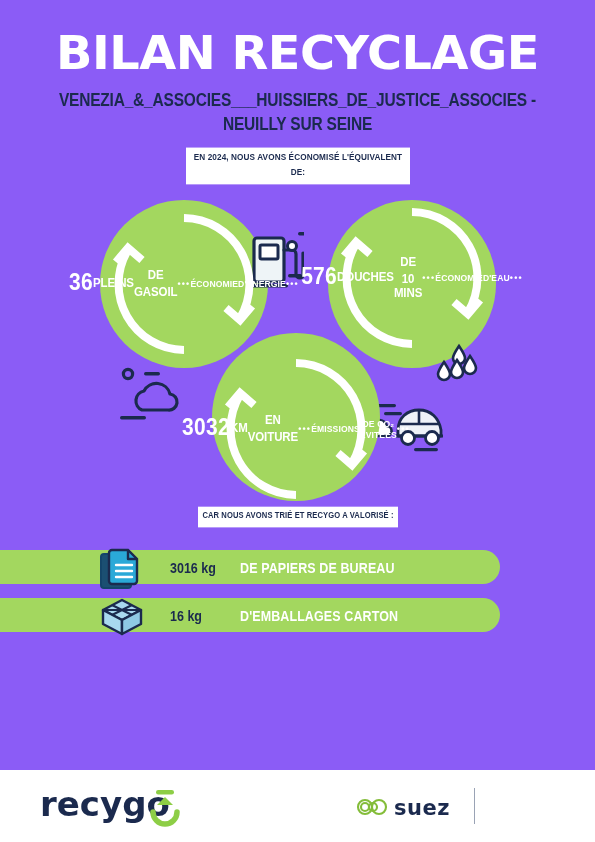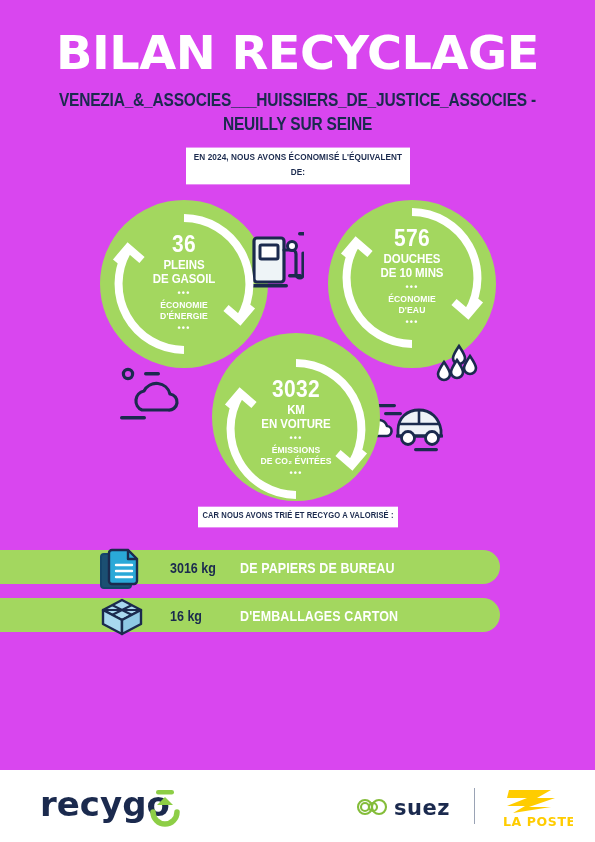--- a/index.html
+++ b/index.html
@@ -5,21 +5,21 @@
   html,body{margin:0;padding:0;}
   body{
     width:595px;height:842px;
     background:#ffffff;
     font-family:"Liberation Sans", sans-serif;
     overflow:hidden;
     position:relative;
   }
   .poster{
     position:absolute;left:0;top:0;width:595px;height:836px;
-    background:#d946ef;
+    background:#8b5cf6;
     overflow:hidden;
   }
   
   .title{
     position:absolute;left:0;top:30px;width:595px;
     text-align:center;
     font-family:"DejaVu Sans", sans-serif;
     font-weight:bold;
     font-size:46px;
     letter-spacing:-0.5px;
@@ -68,21 +68,21 @@
   #blob-center{left:212px;top:333px;width:168px;height:168px;}
 
   .stat{position:absolute;width:168px;height:168px;}
   #stat-left{left:100px;top:200px;}
   #stat-right{left:328px;top:194px;}
   #stat-center{left:212px;top:345px;}
 
   .stat svg{position:absolute;left:0;top:0;}
   .stat .txt{
     position:absolute;left:0;top:0;width:168px;height:168px;
-    display:flex;flex-direction:column;align-items:center;justify-content:center;
+    display:flex;flex-direction:row;align-items:center;justify-content:center;
     color:#ffffff;text-align:center;text-transform:uppercase;
     font-family:"Liberation Sans", sans-serif;font-weight:bold;
   }
   .stat .big{font-size:21px;line-height:1.05;letter-spacing:0.3px;transform:scaleY(1.15);margin-bottom:4px;}
   .stat .mid{font-size:11.5px;line-height:1.18;letter-spacing:-0.1px;transform:scaleY(1.15);}
   .stat .dots{font-size:9px;line-height:1;letter-spacing:1.2px;margin:3px 0 2px 0;}
   .stat .small{font-size:8.6px;line-height:1.22;letter-spacing:0.1px;transform:scaleY(1.12);}
 
   
   .deco{position:absolute;}
@@ -297,20 +297,14 @@
       <g fill="none" stroke="#84bd3a" stroke-width="2.1">
         <path d="M6 15 a7 7 0 0 1 14 0 a7 7 0 0 0 14 0 a7 7 0 0 0 -14 0 a7 7 0 0 1 -14 0 z"></path>
         <path d="M9 15 a4 4 0 0 1 8 0 a4 4 0 0 0 8 0 a4 4 0 0 0 -8 0 a4 4 0 0 1 -8 0 z"></path>
       </g>
       <text x="42" y="23" font-family="DejaVu Sans, sans-serif" font-size="21" font-weight="bold" fill="#1b2a4e" letter-spacing="0.5">suez</text>
     </svg>
   </div>
 
   <div id="footer-divider"></div>
 
-  <div id="logo-laposte">
-    <svg width="78" height="46" viewBox="0 0 78 46">
-      <path d="M14 6 h42 l-14 8 h18 l-26 9 h22 l-38 6 l12 -7 h-18 l20 -8 h-20 z" fill="#ffcc00"></path>
-      <text x="8" y="42" font-family="DejaVu Sans, sans-serif" font-size="12.5" font-weight="bold" fill="#ffcc00" letter-spacing="0.6">LA POSTE</text>
-    </svg>
-  </div>
 
 </div>
 
 </body></html>

